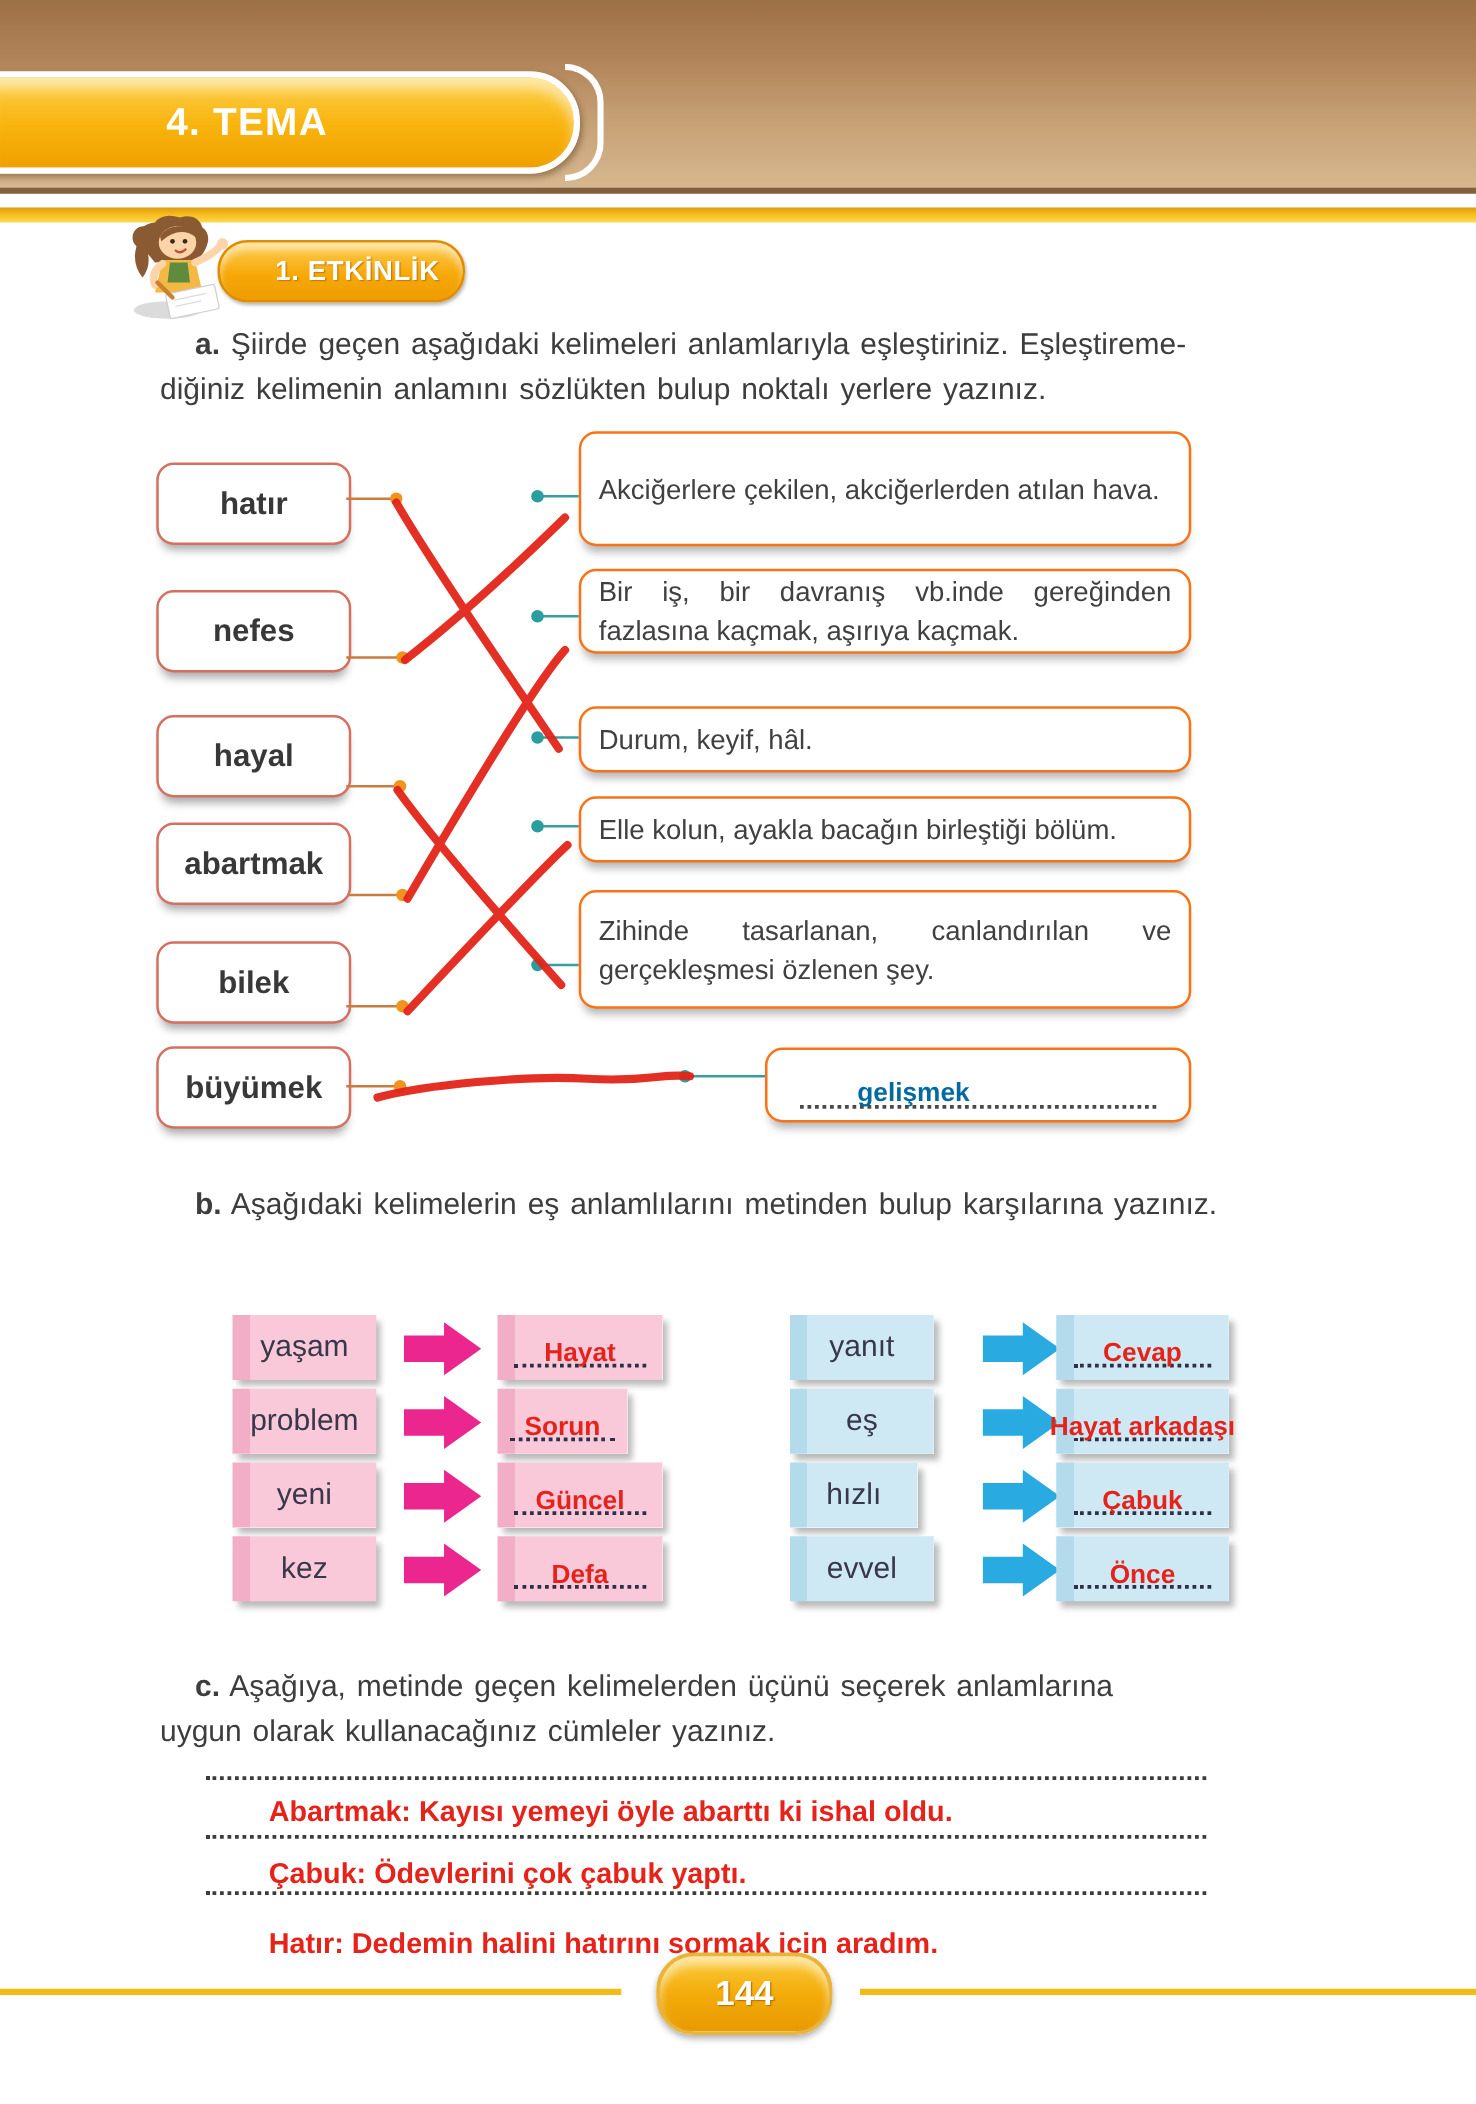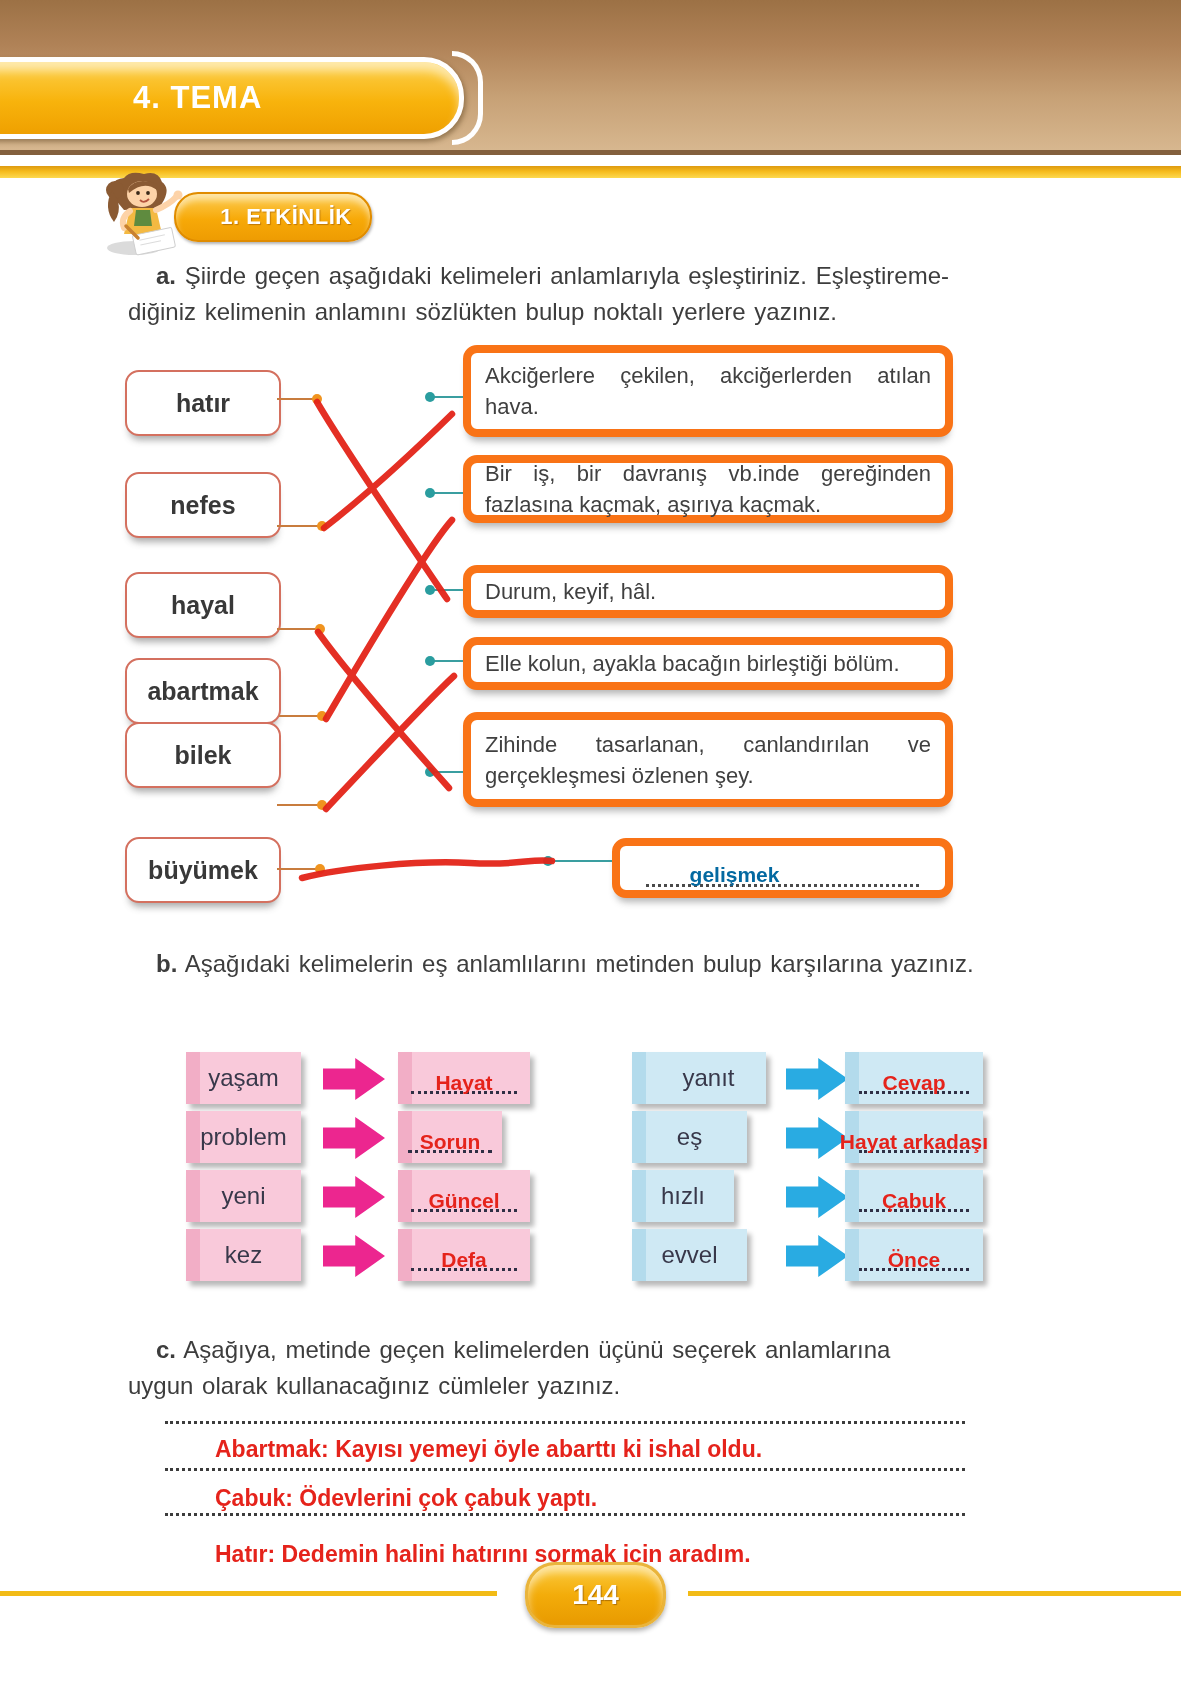--- a/index.html
+++ b/index.html
@@ -29,21 +29,21 @@
   .activity-label{color:#fff;font-size:22px;font-weight:bold;letter-spacing:.5px;
     text-shadow:1px 1px 1px rgba(160,90,0,.6);padding-left:26px;}
   
   .para{position:absolute;left:128px;width:938px;font-size:24px;line-height:36px;color:#3d3d3d;word-spacing:2px;}
   .para .l1{padding-left:28px;}
   .para b{font-weight:bold;}
   
   .wbox{position:absolute;left:125px;width:152px;height:62px;background:#fff;
     border:2px solid #d4705f;border-radius:14px;display:flex;align-items:center;justify-content:center;
     font-size:25px;font-weight:bold;color:#383838;box-shadow:0 8px 7px -4px rgba(70,70,70,.45);}
-  .dbox{position:absolute;left:463px;width:490px;background:#fff;border:8px solid #f97316;
+  .dbox{position:absolute;left:463px;width:490px;background:#fff;border:2px solid #f97316;
     border-radius:14px;box-sizing:border-box;padding:8px 14px;display:flex;align-items:center;
     font-size:22px;line-height:31px;color:#404040;box-shadow:0 8px 7px -4px rgba(70,70,70,.4);}
   .dbox .just{display:block;width:100%;text-align:justify;}
   .stub-o{position:absolute;height:2px;background:#c87c3e;}
   .stub-t{position:absolute;height:2px;background:#3a9ea0;}
   .dot-o{position:absolute;width:10px;height:10px;border-radius:50%;background:#f0941f;}
   .dot-t{position:absolute;width:10px;height:10px;border-radius:50%;background:#2a9d9f;}
   .matchsvg{position:absolute;left:0;top:0;pointer-events:none;}
   .dictline{position:relative;width:92%;margin:0 auto;height:34px;border-bottom:3px dotted #4a4a4a;}
   .dict-ans{position:absolute;left:16%;bottom:-6px;color:#0369a1;font-size:21px;font-weight:bold;}
@@ -120,21 +120,21 @@
     </div>
   <div class="wbox" style="top:572px;">
       <span>hayal</span>
     </div>
   <div class="wbox" style="top:472px;">
       <span>nefes</span>
     </div>
   <div class="wbox" style="top:658px;">
       <span>abartmak</span>
     </div>
-  <div class="wbox" style="top:722px;">
+  <div class="wbox" style="top:753px;">
       <span>bilek</span>
     </div>
   <div class="wbox" style="top:837px;">
       <span>büyümek</span>
     </div>
 
   <div class="dbox" style="top:345px;height:92px;">
       <span class="just">Akciğerlere çekilen, akciğerlerden atılan hava.</span>
     </div>
   <div class="dbox" style="top:455px;height:68px;">
@@ -229,21 +229,21 @@
   <div class="note pink" style="left:186px;top:1229px;width:115px;">
       <span>kez</span>
     </div>
   <div class="arrow pink" style="left:323px;top:1234px;"></div>
   <div class="note pink" style="left:398px;top:1229px;width:132px;">
       <div class="ansline">
         <span class="ans-red">Defa</span>
       </div>
     </div>
 
-  <div class="note blue" style="left:632px;top:1052px;width:115px;padding-left:19px;">
+  <div class="note blue" style="left:632px;top:1052px;width:115px;">
       <span>yanıt</span>
     </div>
   <div class="arrow blue" style="left:786px;top:1057px;"></div>
   <div class="note blue" style="left:845px;top:1052px;width:138px;">
       <div class="ansline">
         <span class="ans-red">Cevap</span>
       </div>
     </div>
 
   <div class="note blue" style="left:632px;top:1111px;width:115px;">

